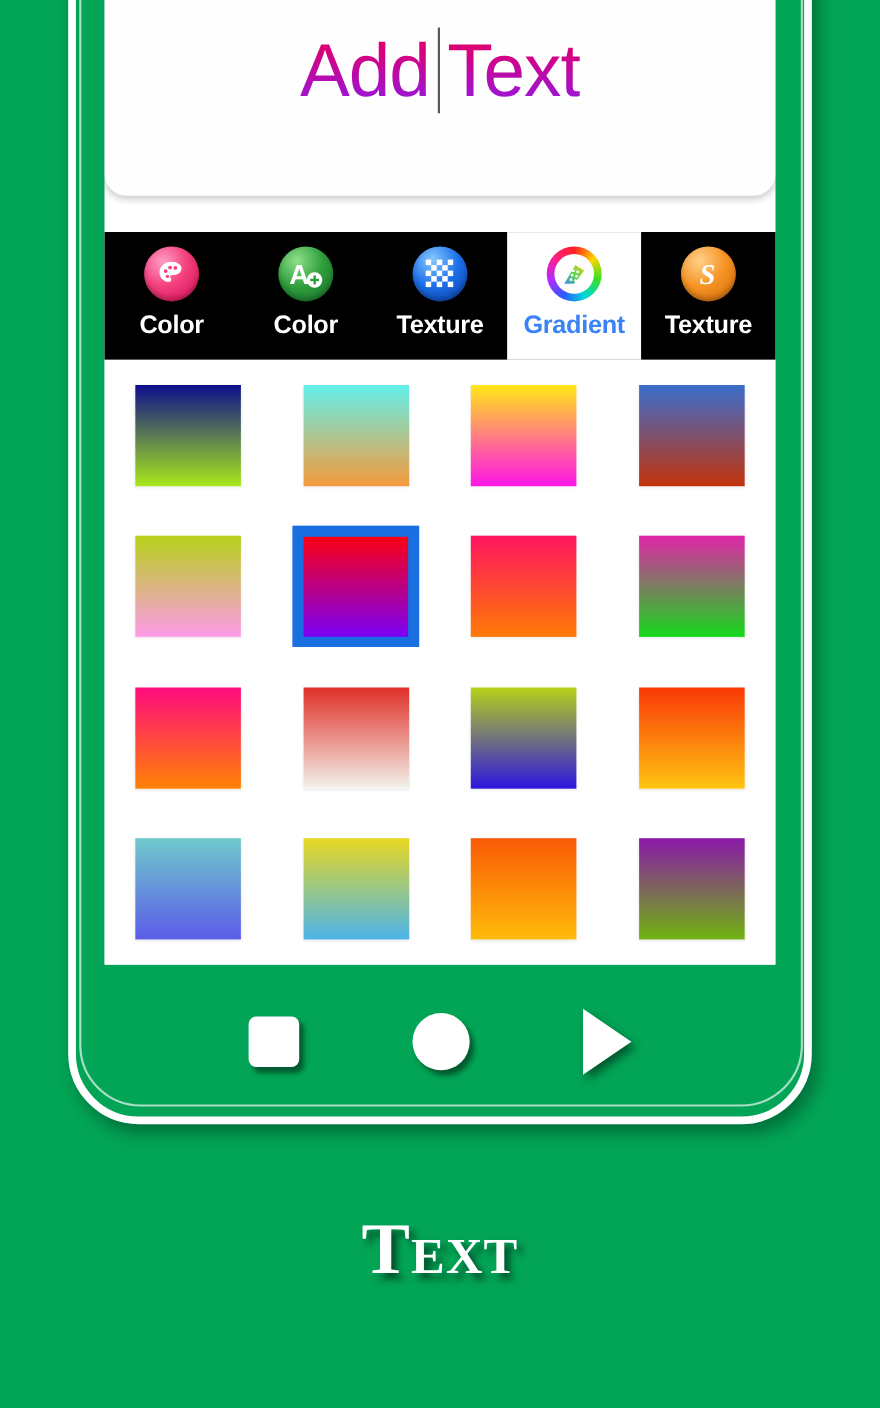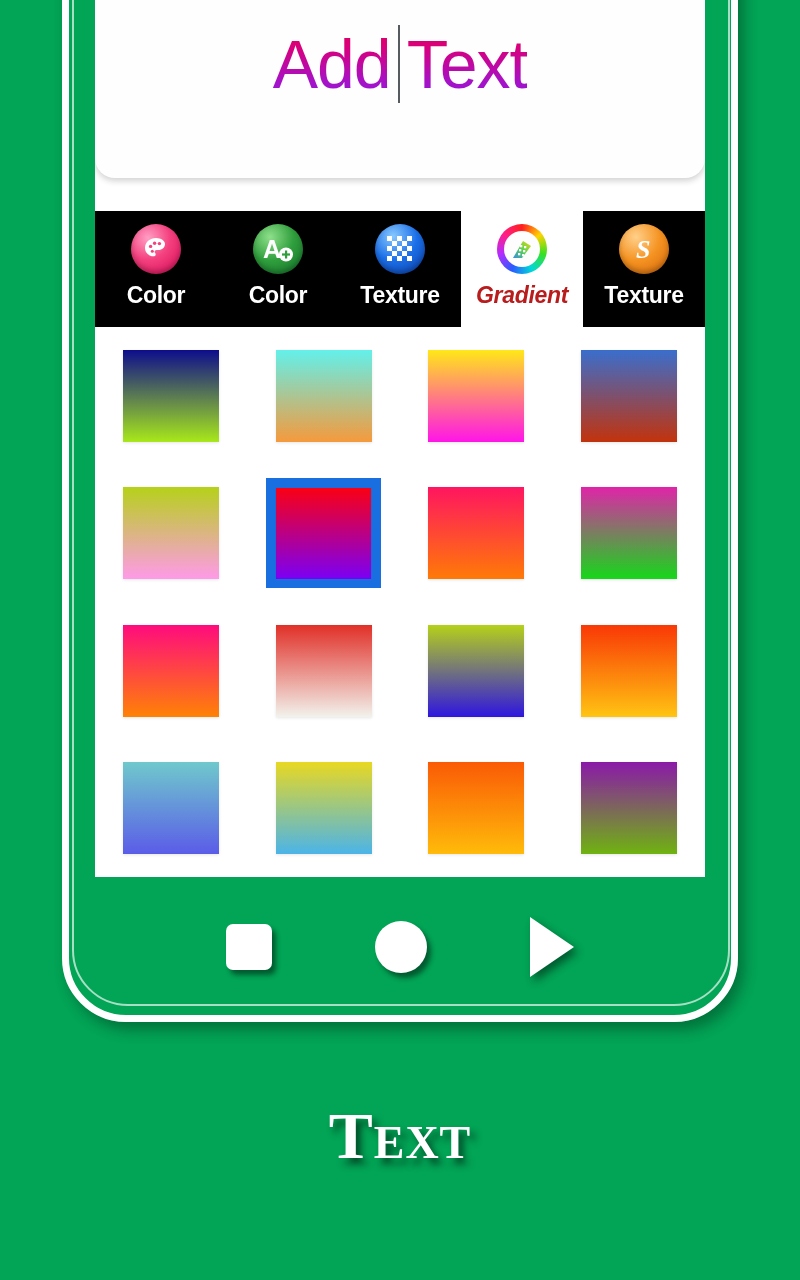--- a/index.html
+++ b/index.html
@@ -100,21 +100,21 @@
     overflow: hidden;
   }
   .tab-label {
     margin-top: 8px;
     font-size: 23px;
     font-weight: 700;
     color: #ffffff;
     letter-spacing: -0.3px;
     white-space: nowrap;
   }
-  .tab.active .tab-label { color: #b91c1c; font-style: italic; }
+  .tab.active .tab-label { color: #3b82f6; }
 
   
   .ic-color {
     background: radial-gradient(circle at 34% 28%, #ff9fc4 0%, #f4407e 45%, #d40a55 100%);
     box-shadow: inset 0 -3px 5px rgba(0,0,0,0.25);
   }
   
   .ic-font {
     background: radial-gradient(circle at 34% 26%, #8ee08a 0%, #2f9e3c 48%, #13702a 100%);
     box-shadow: inset 0 -3px 5px rgba(0,0,0,0.25);

